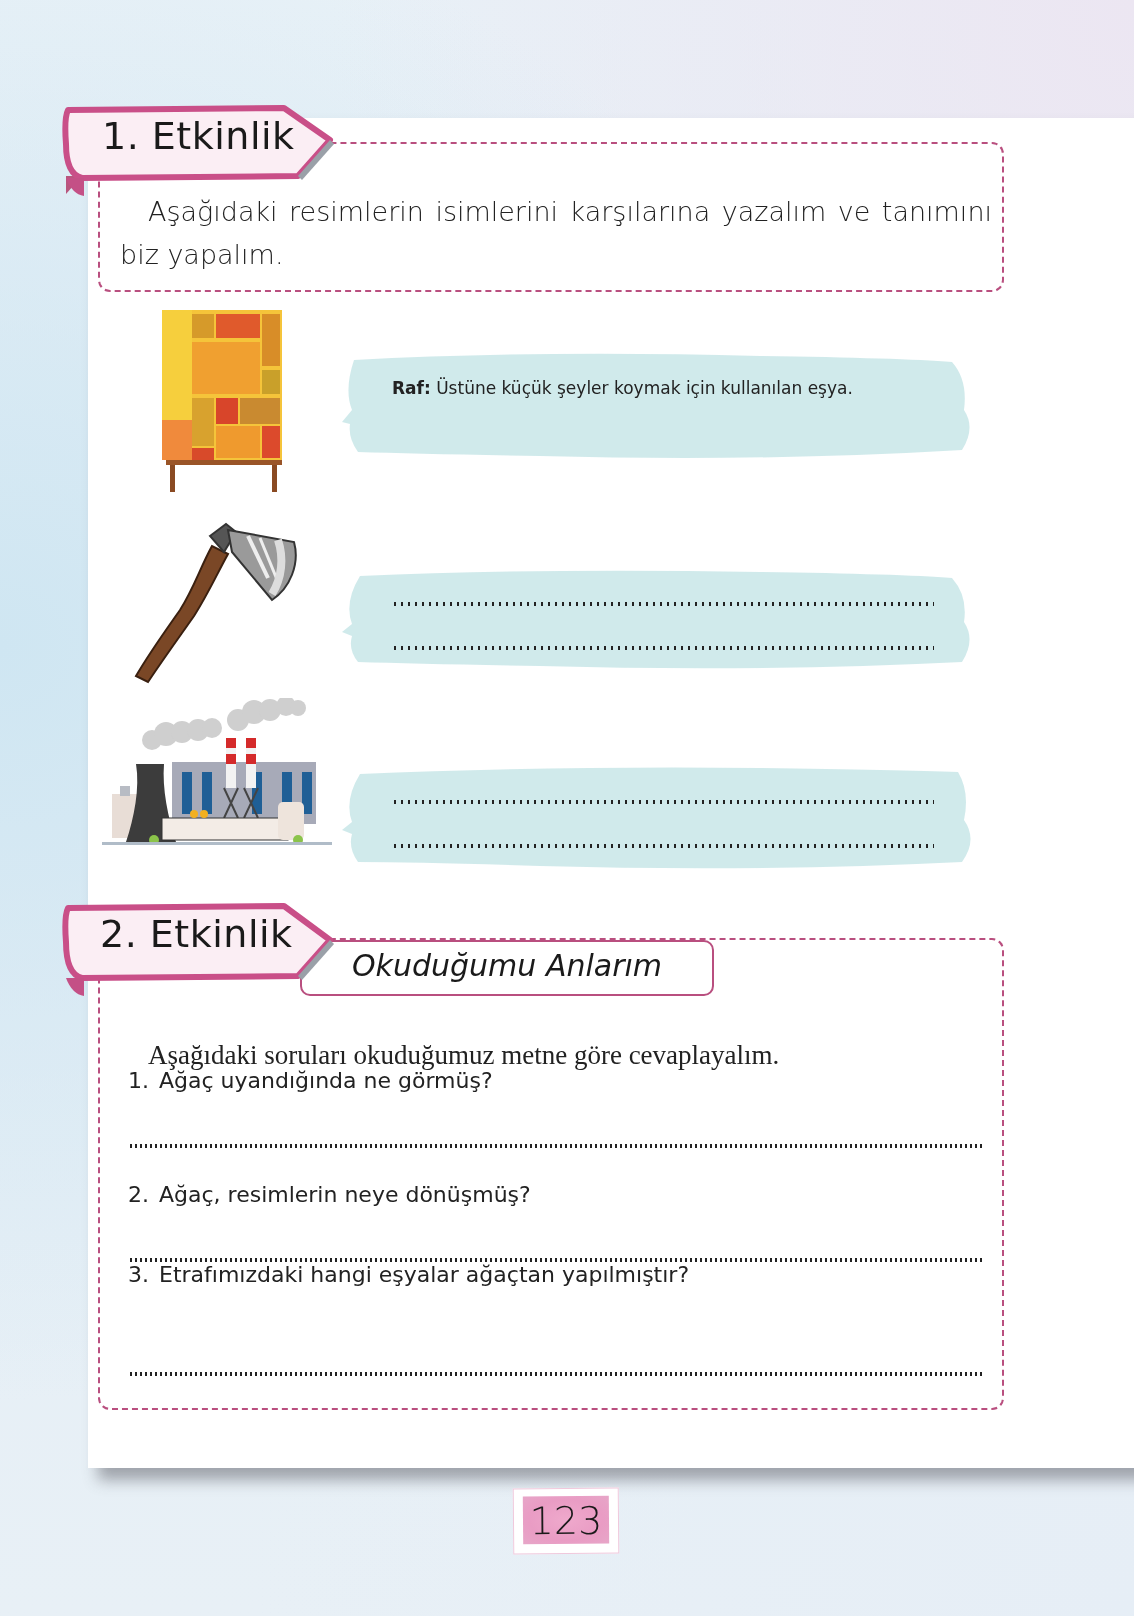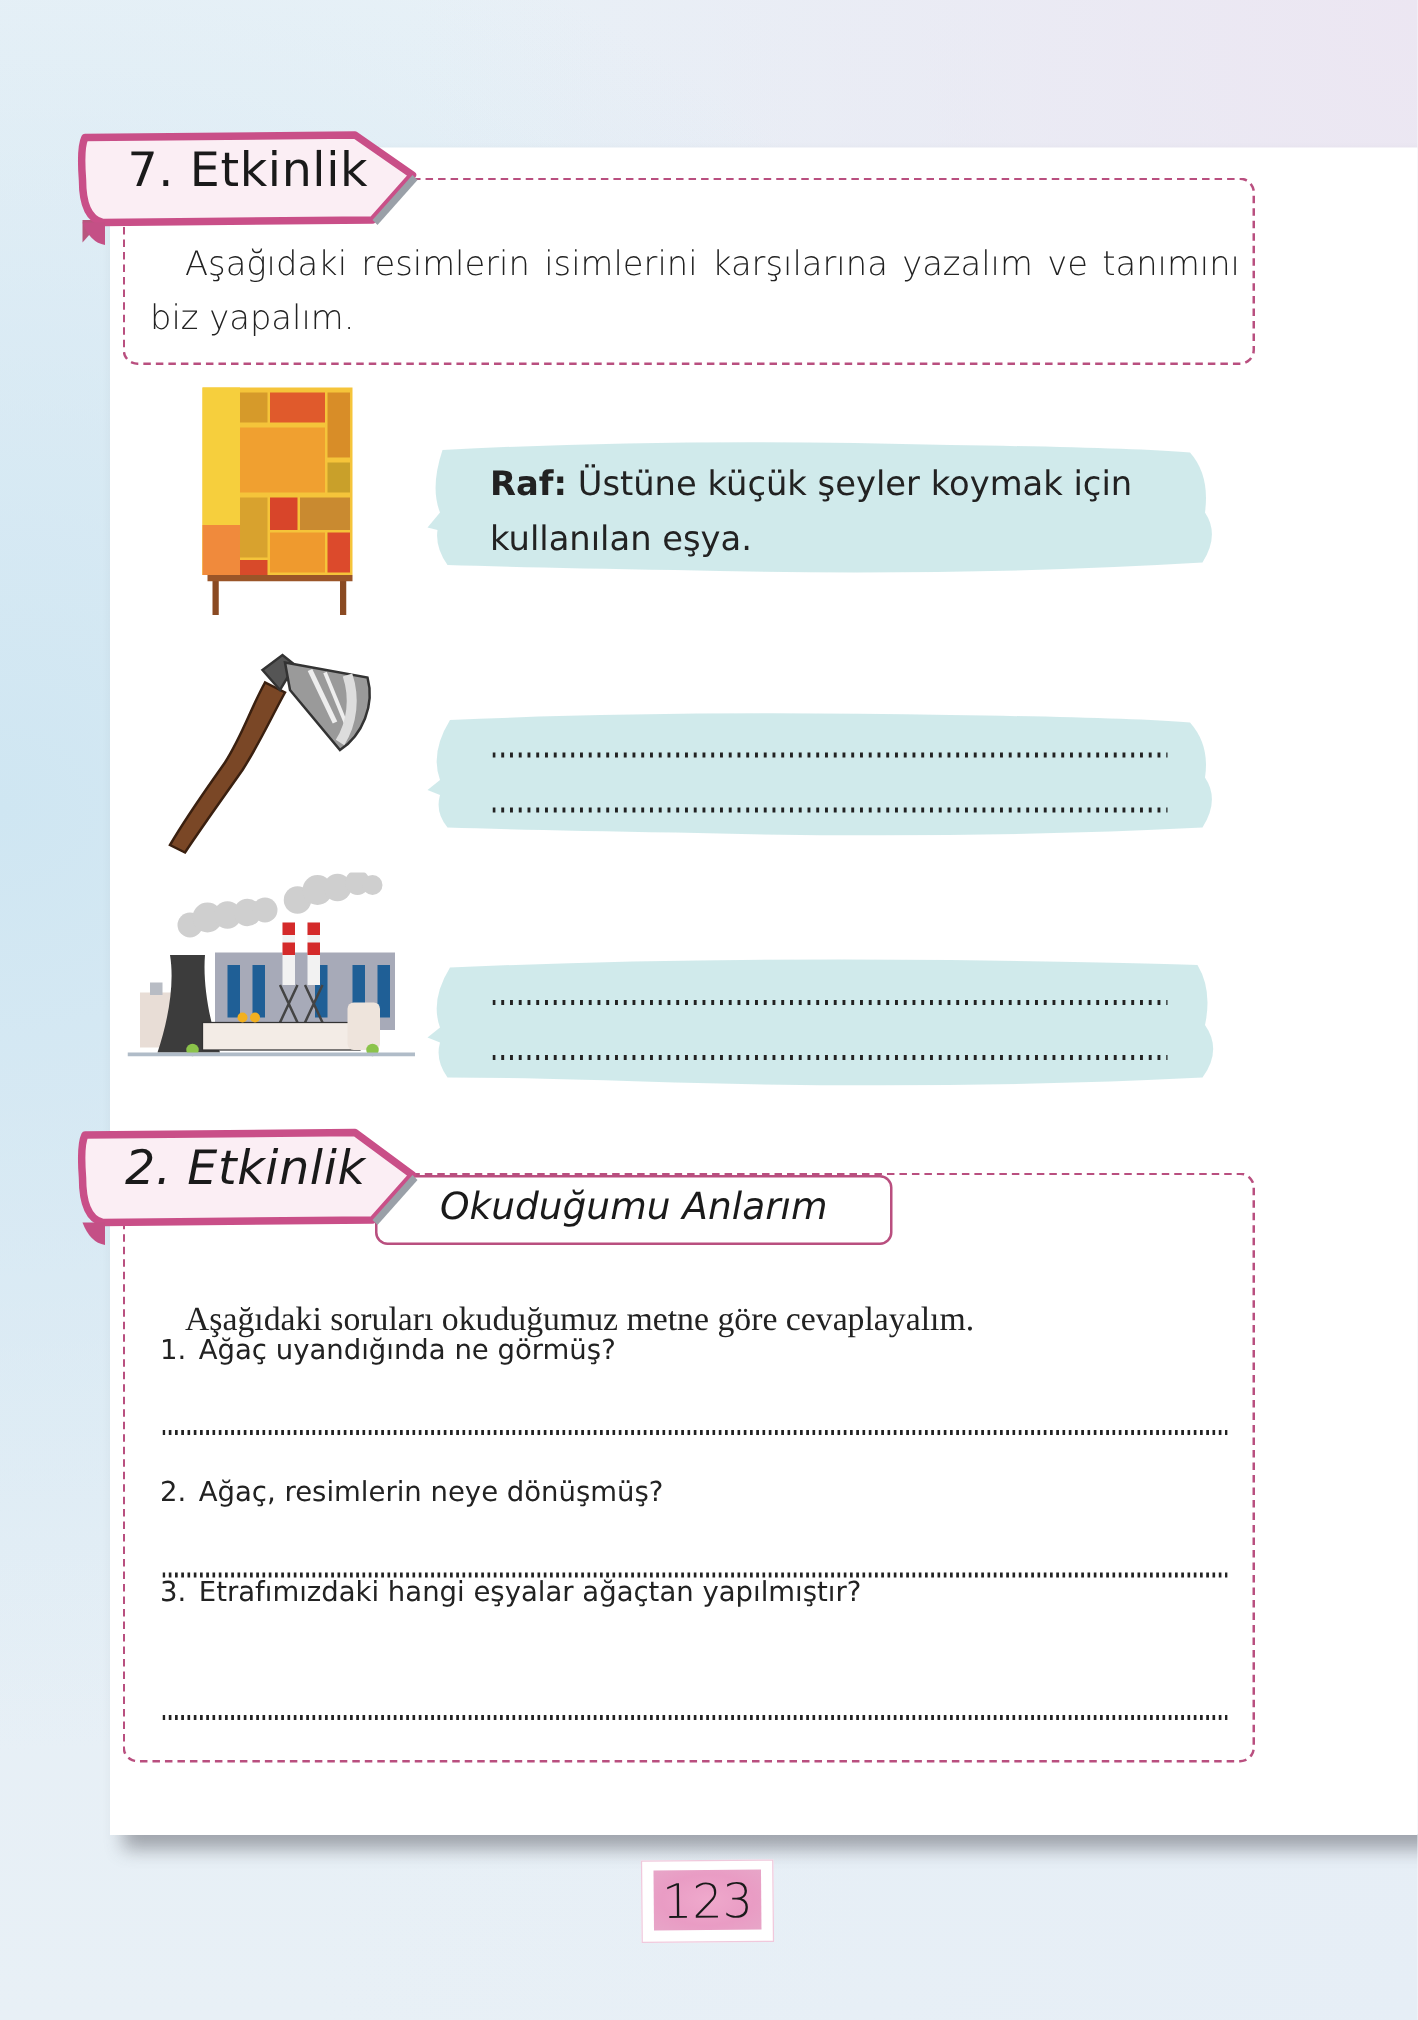--- a/index.html
+++ b/index.html
@@ -41,21 +41,21 @@
     color: #222;
     text-align: justify;
     text-align-last: left;
   }
   .swatch {
     position: absolute;
   }
   .swatch svg { position: absolute; left: 0; top: 0; }
   .def-text {
     position: absolute; left: 52px; top: 16px; width: 540px;
-    font-size: 27px; line-height: 44px; color: #222;
+    font-size: 17px; line-height: 44px; color: #222;
   }
   .def-text b { font-weight: 700; }
   .dotline {
     position: absolute; height: 4px;
     background-image: linear-gradient(90deg, #222 0 2px, transparent 2px 100%);
     background-size: 7px 4px;
     background-repeat: repeat-x;
   }
   .subtitle-box {
     position: absolute; left: 300px; top: 940px; width: 414px; height: 56px;
@@ -220,24 +220,24 @@
   <div class="dotline" style="left:42px; top:1254px; width:852px; background-size:5px 4px;"></div>
 </div>
 
 <div class="ribbon" style="left:62px; top:104px; width:280px; height:100px;">
   <svg width="280" height="100" viewBox="0 0 280 100">
     <path d="M4 90 L4 72 L20 72 Z" fill="#b8567e"></path>
     <path d="M6 6 L222 4 L268 36 L236 72 L20 74 Q4 70 4 40 Q2 14 6 6 Z" fill="#fbeef4" stroke="#c94f88" stroke-width="6" stroke-linejoin="round"></path>
     <path d="M236 72 L268 36 L272 40 L240 76 Z" fill="#9aa0a8"></path>
     <path d="M4 74 Q10 90 22 92 L22 74 Z" fill="#c45086"></path>
   </svg>
-  <div class="ribbon-title" style="left:40px; top:10px;">7. Etkinlik</div>
-</div>
-
-<div class="ribbon" style="left:62px; top:902px; width:280px; height:100px;font-style:italic;">
+  <div class="ribbon-title" style="left:40px; top:10px;">1. Etkinlik</div>
+</div>
+
+<div class="ribbon" style="left:62px; top:902px; width:280px; height:100px;">
   <svg width="280" height="100" viewBox="0 0 280 100">
     <path d="M6 6 L222 4 L268 38 L236 74 L20 76 Q4 72 4 40 Q2 14 6 6 Z" fill="#fbeef4" stroke="#c94f88" stroke-width="6" stroke-linejoin="round"></path>
     <path d="M236 74 L268 38 L272 42 L240 78 Z" fill="#9aa0a8"></path>
     <path d="M4 76 Q10 92 22 94 L22 76 Z" fill="#c45086"></path>
   </svg>
   <div class="ribbon-title" style="left:38px; top:10px;">2. Etkinlik</div>
 </div>
 
 <div class="pagenum">
   <div class="pagenum-inner">

